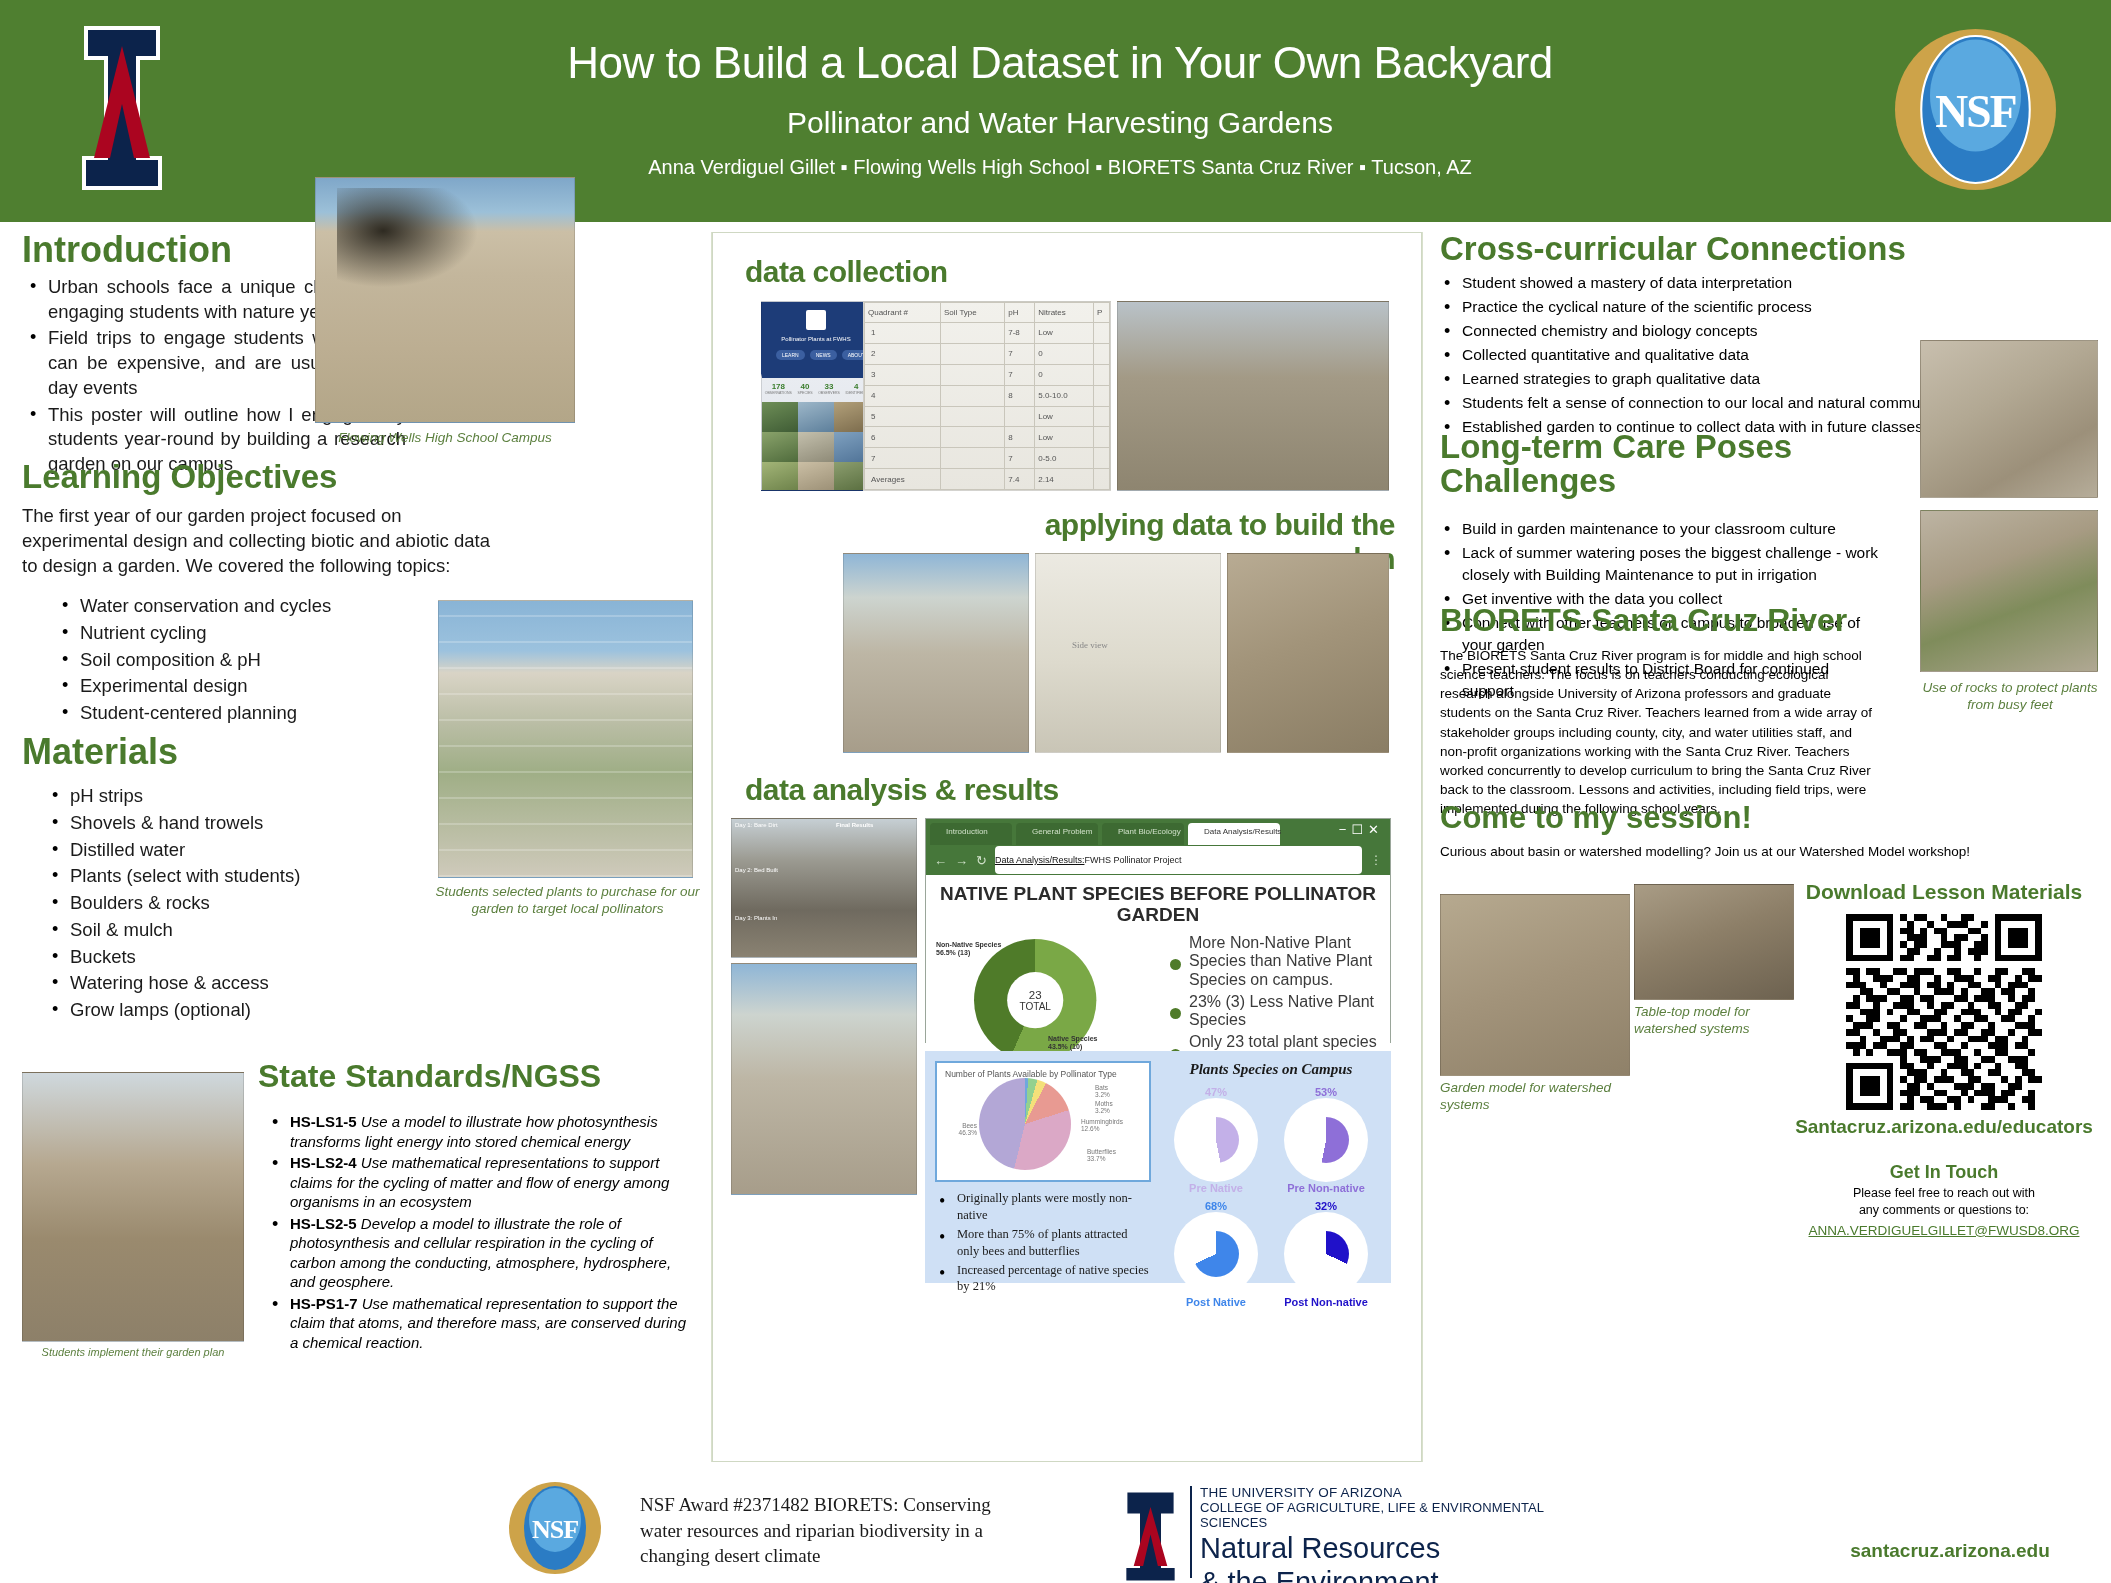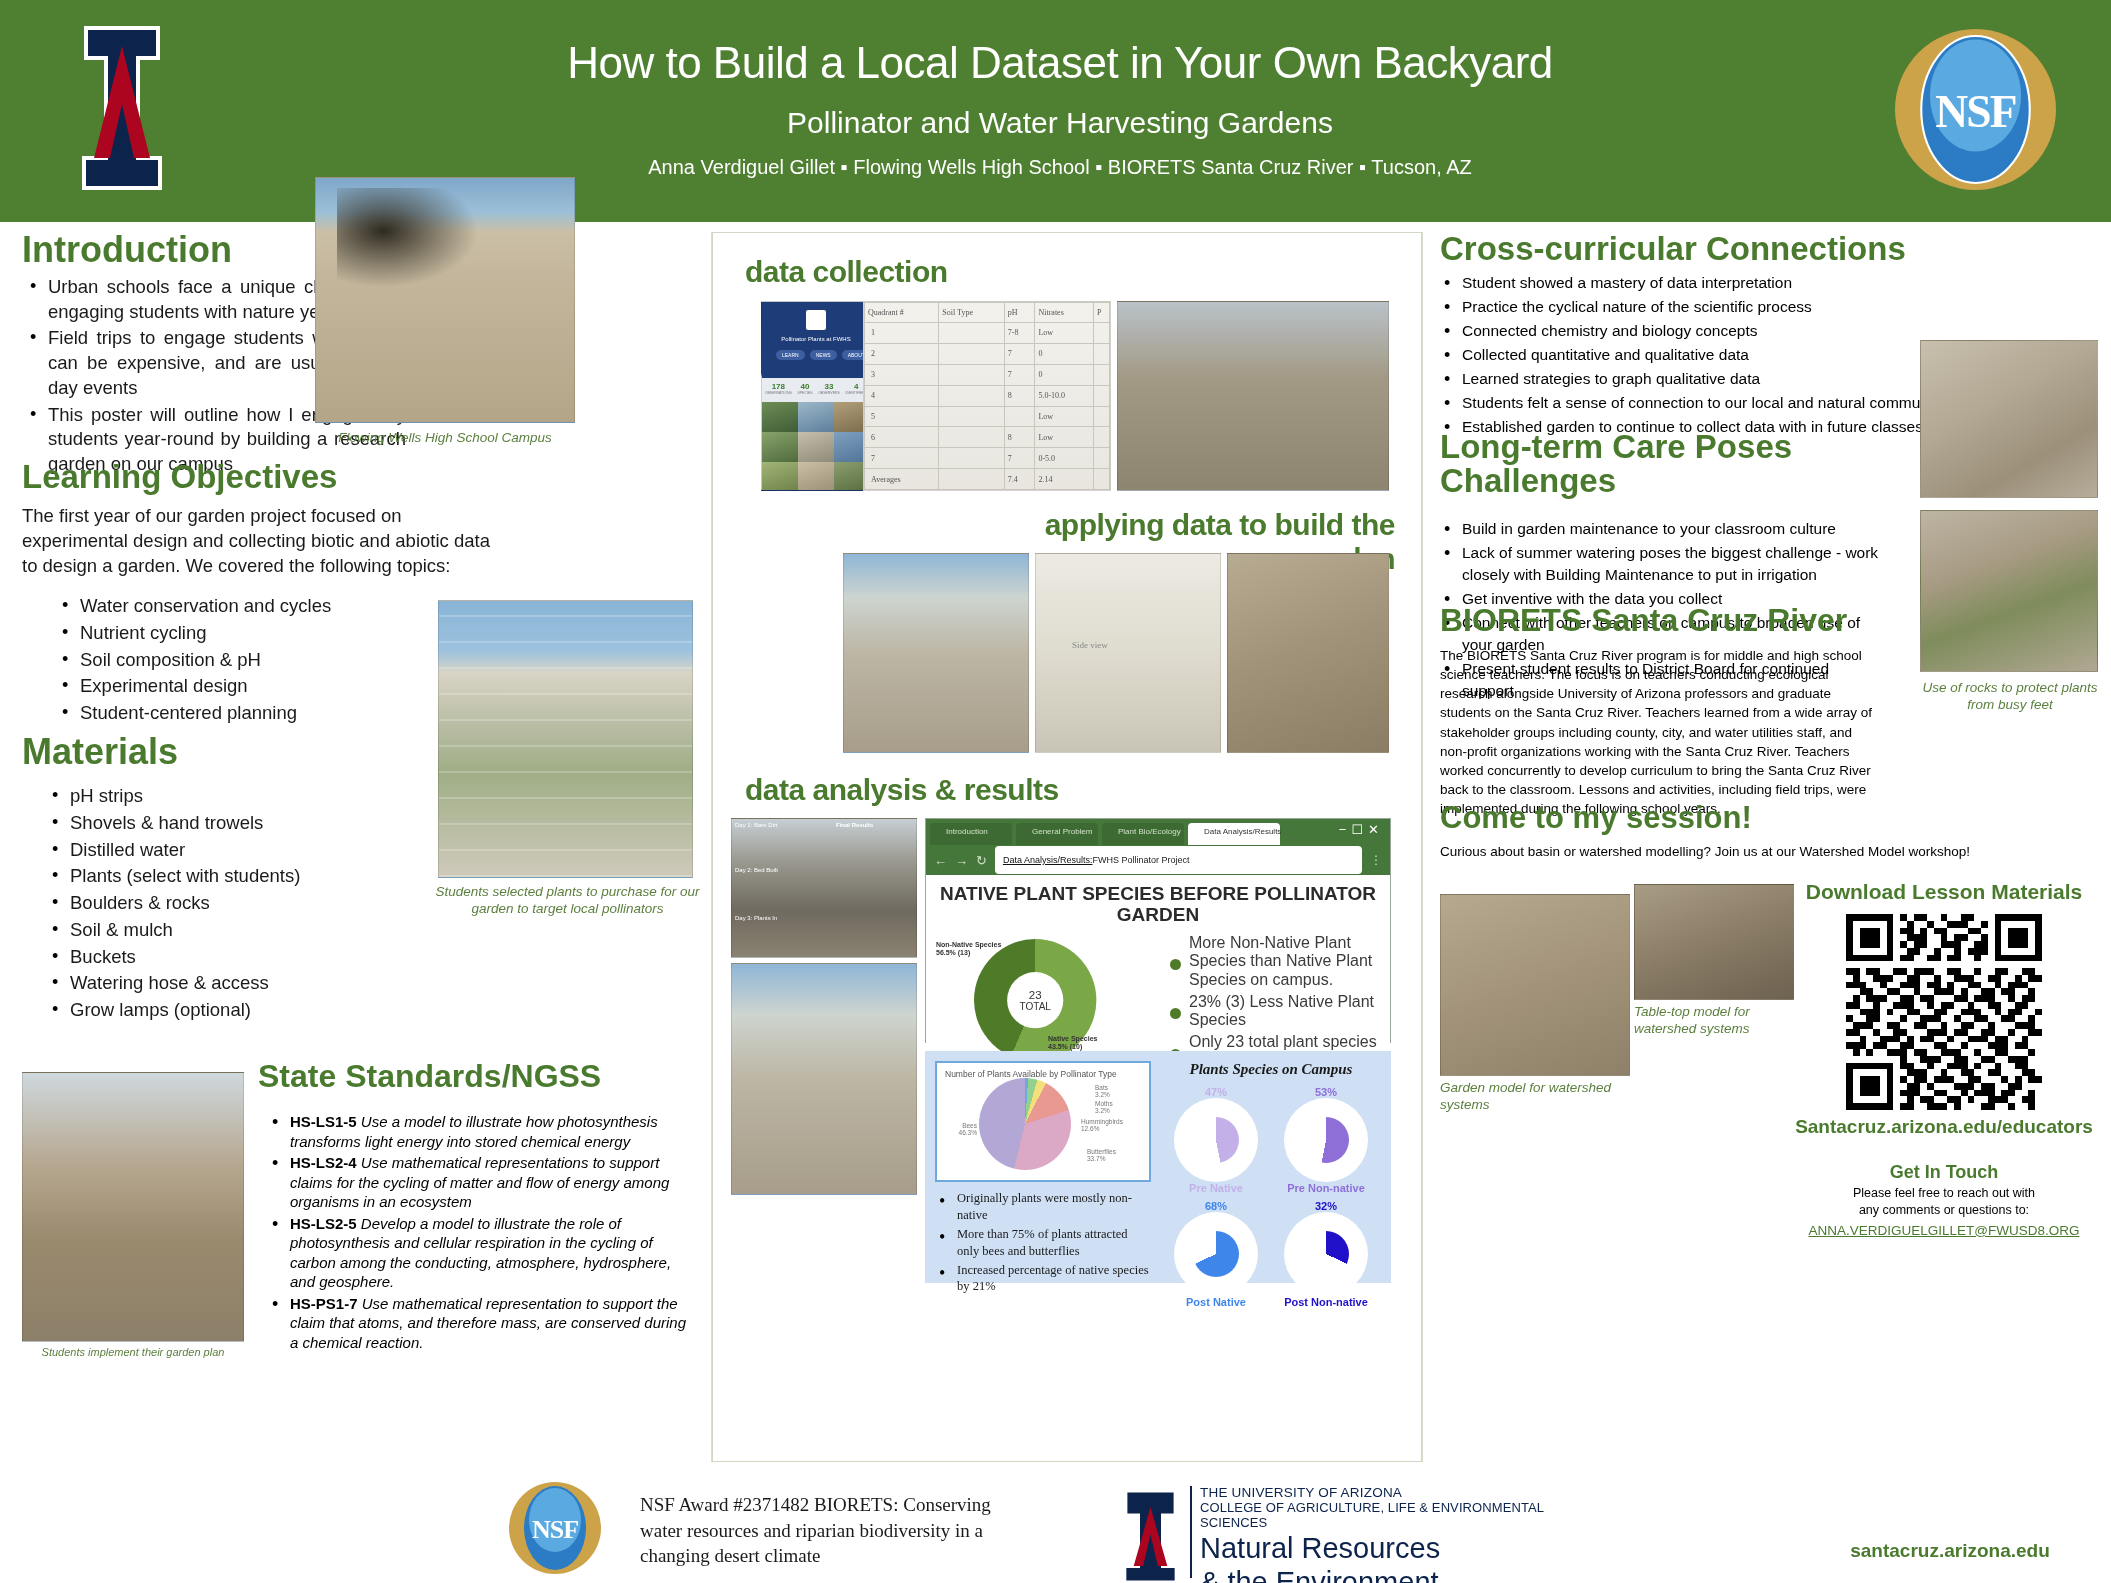--- a/index.html
+++ b/index.html
@@ -119,21 +119,21 @@
   
   .browser { border:1px solid #9aa69a; background:#fff; }
   .browser-top { background:#46773a; height:26px; position:relative; }
   .browser-tab {
     position:absolute; top:4px; height:22px; border-radius:4px 4px 0 0;
     background:#3d6a32; font-size:8px; color:#cfe0c8; padding:4px 6px 0 16px; white-space:nowrap;
   }
   .browser-tab.active { background:#ffffff; color:#333; }
   .browser-bar { background:#46773a; height:30px; display:flex; align-items:center; padding:0 8px; gap:8px; }
   .url-box { flex:1; background:#fff; border-radius:4px; height:28px; font-size:9px;
-             display:flex; align-items:center; padding:0 8px; color:#222; }
+             display:flex; align-items:center; padding:0 0; color:#222; }
   .url-box u { color:#111; }
 
   .chart-title { text-align:center; font-weight:700; font-size:19px; color:#2b2b2b; line-height:1.12; }
 
   .donut-wrap { position:relative; width:170px; height:170px; }
   .donut {
     width:170px; height:170px; border-radius:50%;
     background:conic-gradient(#7aa846 0deg 203.4deg, #4f7b29 203.4deg 360deg);
     position:relative;
   }
@@ -335,21 +335,21 @@
         <div style="background:linear-gradient(160deg,#8aa36b,#4f6b3c)"></div>
         <div style="background:linear-gradient(160deg,#c4c0ad,#8e8a77)"></div>
         <div style="background:linear-gradient(160deg,#7fa1c0,#4f7296)"></div>
         <div style="background:linear-gradient(160deg,#a3b578,#6b8048)"></div>
         <div style="background:linear-gradient(160deg,#cbbfa5,#9a8e74)"></div>
         <div style="background:linear-gradient(160deg,#8c9e6f,#566b3c)"></div>
       </div>
     </div>
 
     <div class="photo ph-table" style="position:absolute; left:150px; top:68px; width:248px; height:190px;">
-      <table style="width:100%;height:100%;border-collapse:collapse;font-family:Liberation Serif, serif;font-size:8px;color:#555;">
+      <table style="width:100%;height:100%;border-collapse:collapse;font-family:Liberation Sans, sans-serif;font-size:8px;color:#555;">
         <tbody>
             <tr style="height:20px;">
           <td style="border:1px solid #c9c6bb;padding:1px 3px;">Quadrant #</td>
           <td style="border:1px solid #c9c6bb;padding:1px 3px;">Soil Type</td>
           <td style="border:1px solid #c9c6bb;padding:1px 3px;">pH</td>
           <td style="border:1px solid #c9c6bb;padding:1px 3px;">Nitrates</td>
           <td style="border:1px solid #c9c6bb;padding:1px 3px;width:16px;">P</td>
         </tr>
         <tr>
               <td style="border:1px solid #c9c6bb;padding:1px 6px;">1</td>

